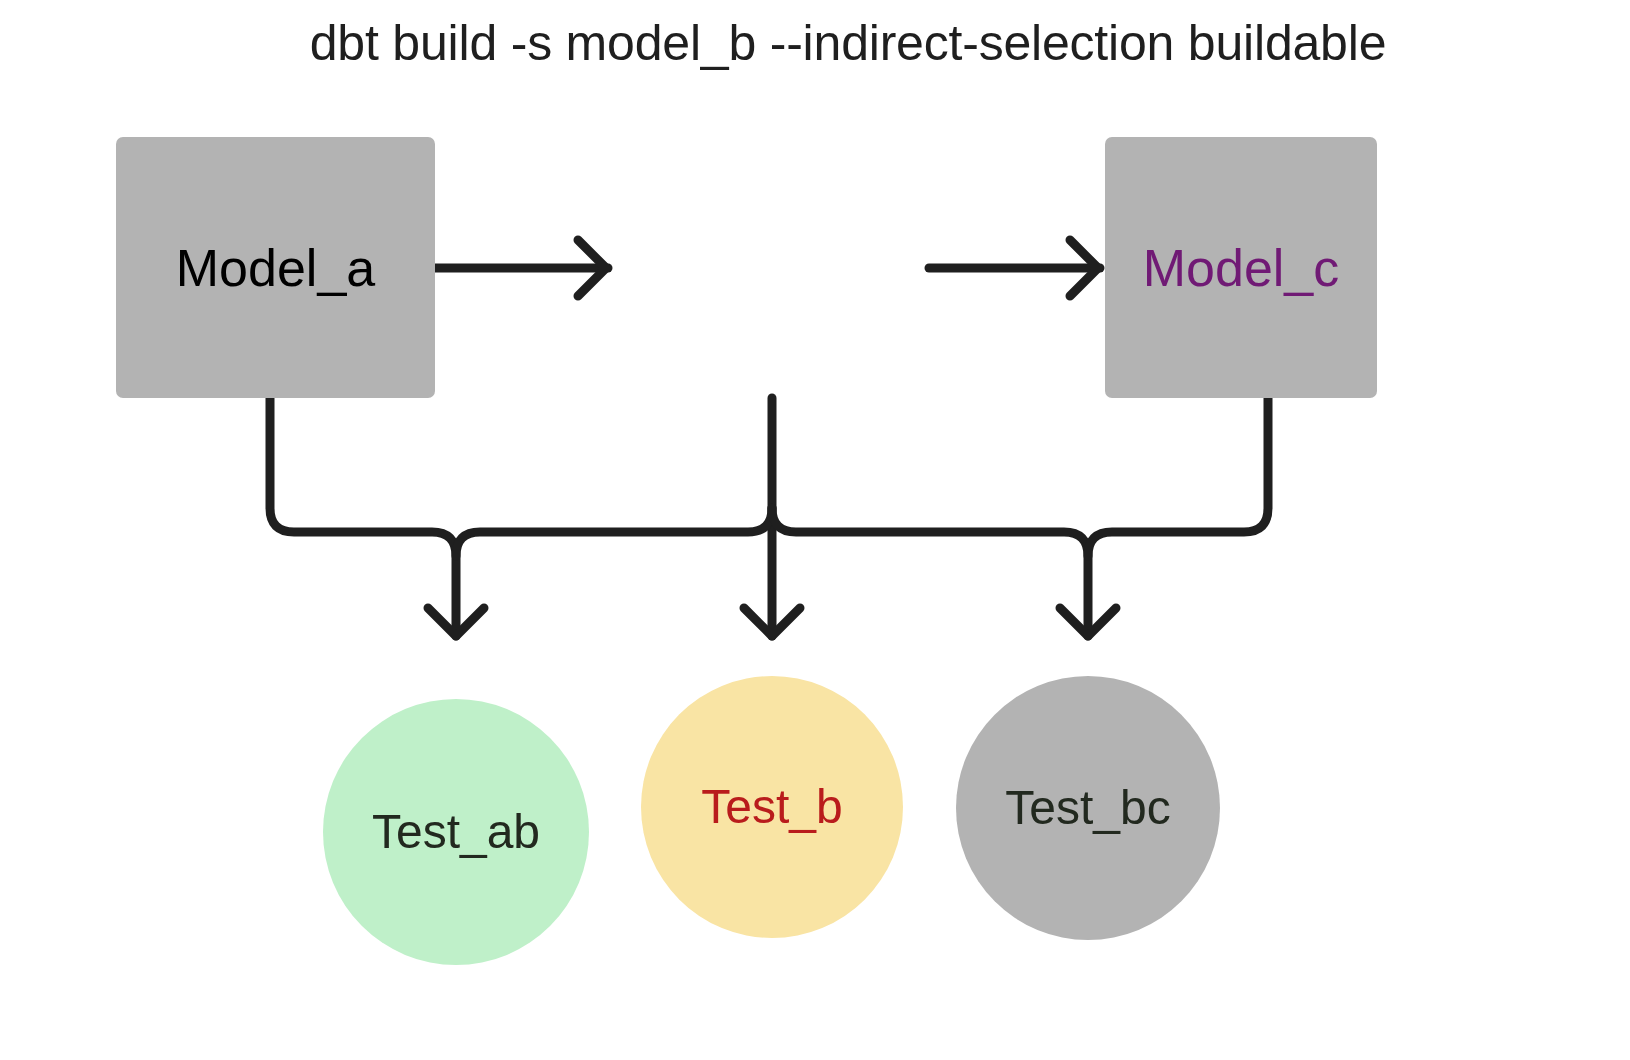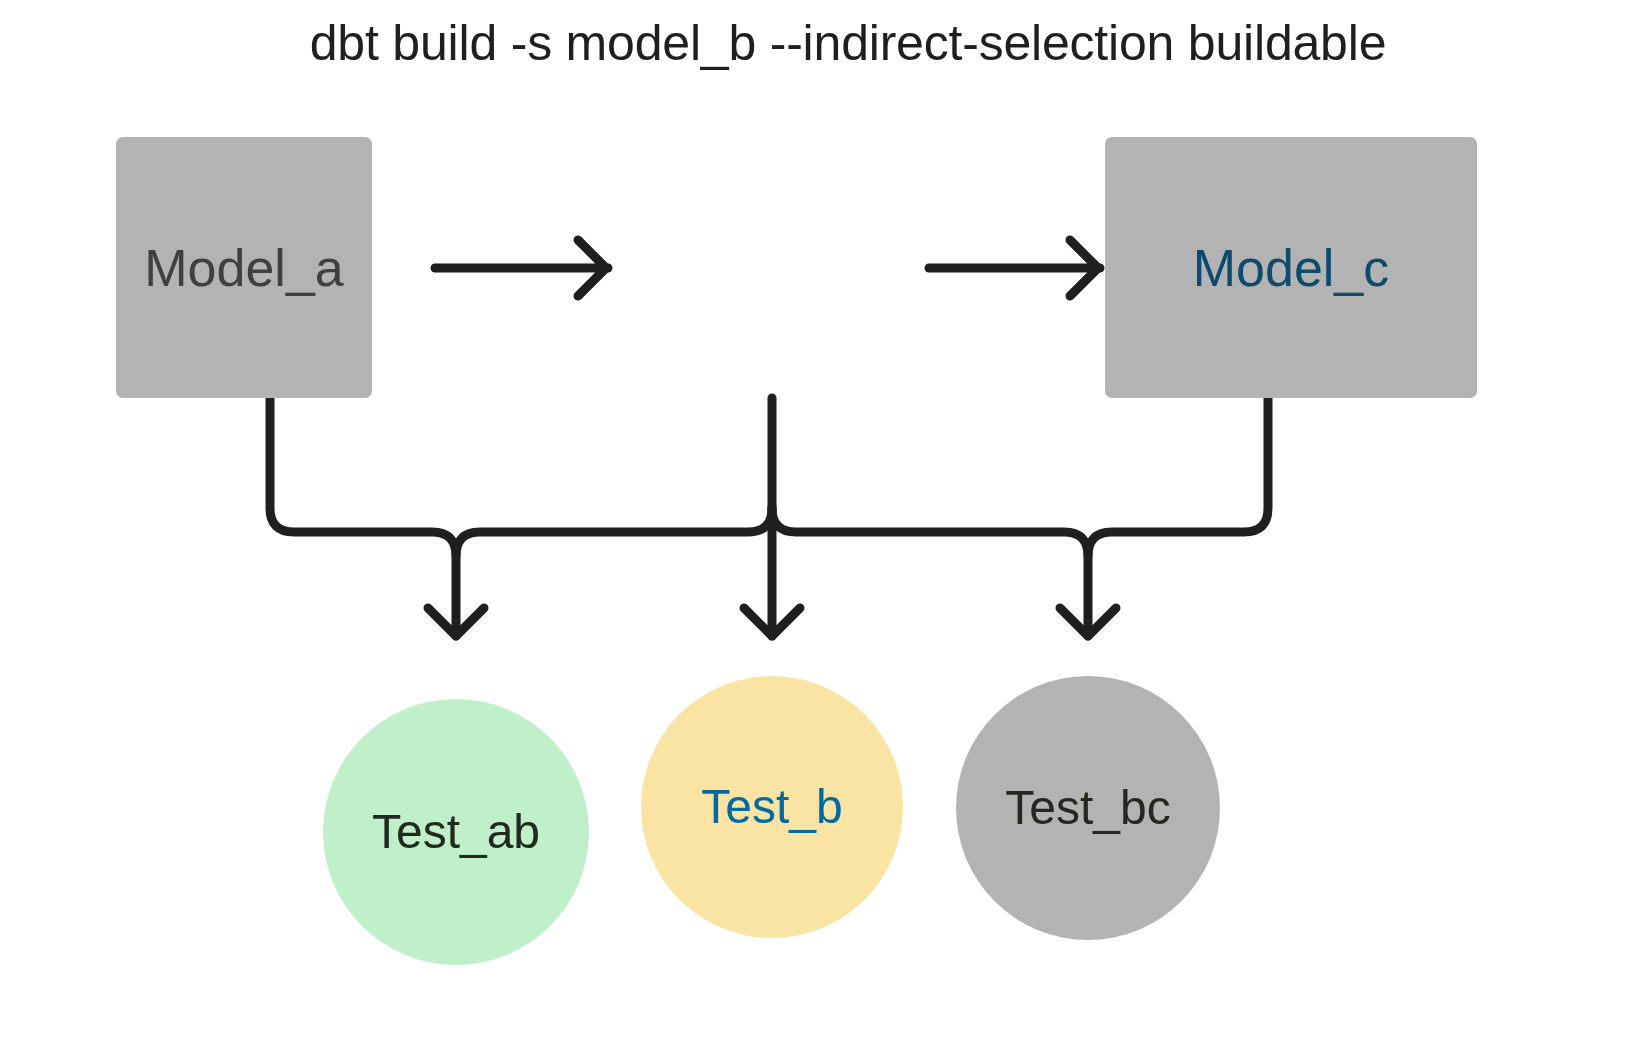--- a/index.html
+++ b/index.html
@@ -103,35 +103,35 @@
         <path d="M 1060 608 L 1088 636 L 1116 608"></path>
       </g>
 
       <g>
         <path d="M 1268 398 L 1268 508 Q 1268 532 1244 532 L 1112 532 Q 1088 532 1088 556"></path>
       </g>
 
     </g>
   </svg>
 
-  <div class="node-box" style="left:116px; top:137px; width:256px; height:261px; background:#b3b3b3; color:#404040;">
+  <div class="node-box" style="left:116px; top:137px; width:319px; height:261px; background:#b3b3b3; color:#000000;">
     <span>Model_a</span>
   </div>
 
 
-  <div class="node-box" style="left:1105px; top:137px; width:372px; height:261px; background:#b3b3b3; color:#0c4a6e;">
+  <div class="node-box" style="left:1105px; top:137px; width:272px; height:261px; background:#b3b3b3; color:#701a75;">
     <span>Model_c</span>
   </div>
 
   <div class="node-circle" style="left:323px; top:699px; width:266px; height:266px; background:#bff0c9; color:#22291f;">
     <span class="line1">Test</span>
     <span class="line2">_ab</span>
   </div>
 
-  <div class="node-circle single" style="left:641px; top:676px; width:262px; height:262px; background:#f9e4a4; color:#0369a1;align-items:center;">
+  <div class="node-circle single" style="left:641px; top:676px; width:262px; height:262px; background:#f9e4a4; color:#b91c1c;align-items:center;">
     <span class="line1">Test_b</span>
 
   </div>
 
   <div class="node-circle" style="left:956px; top:676px; width:264px; height:264px; background:#b3b3b3; color:#22291f;">
     <span class="line1">Test</span>
     <span class="line2">_bc</span>
   </div>
 
 </div>

